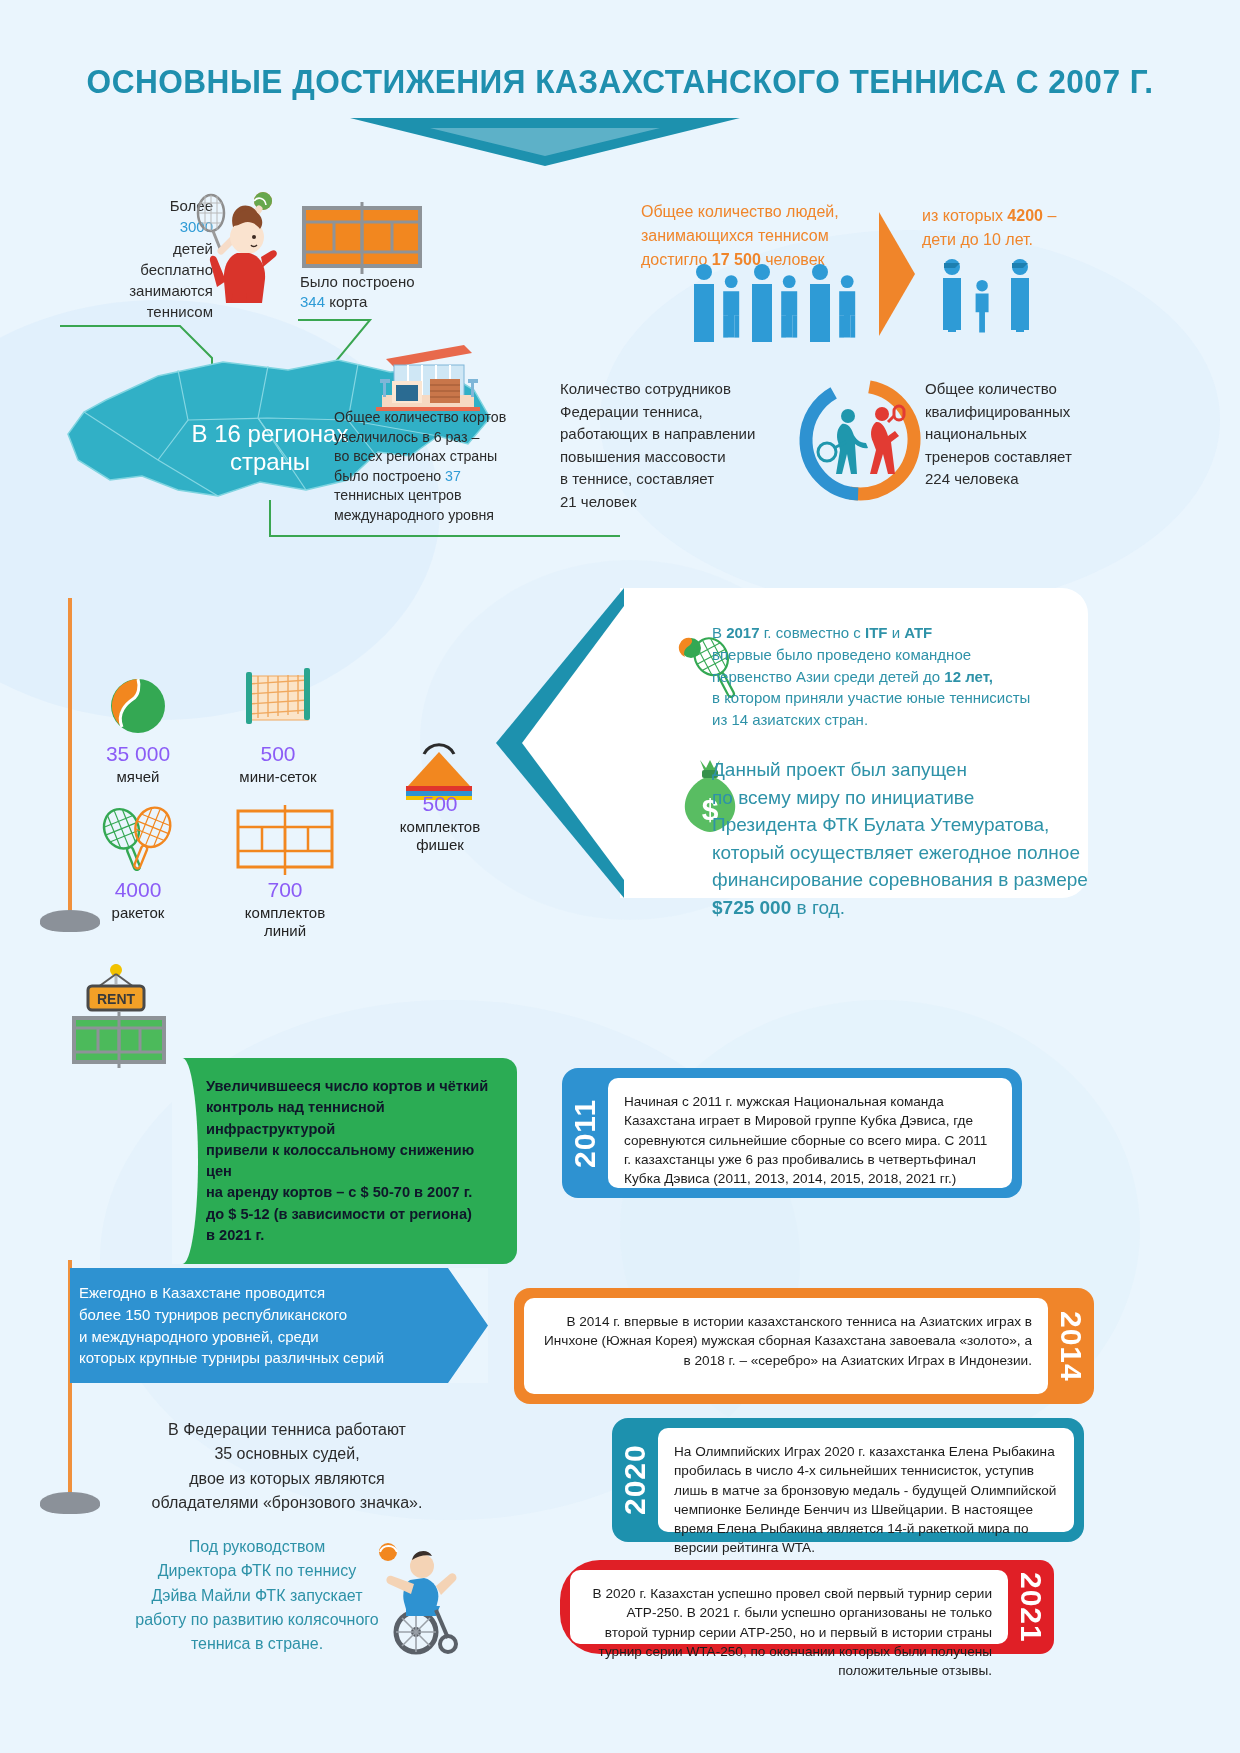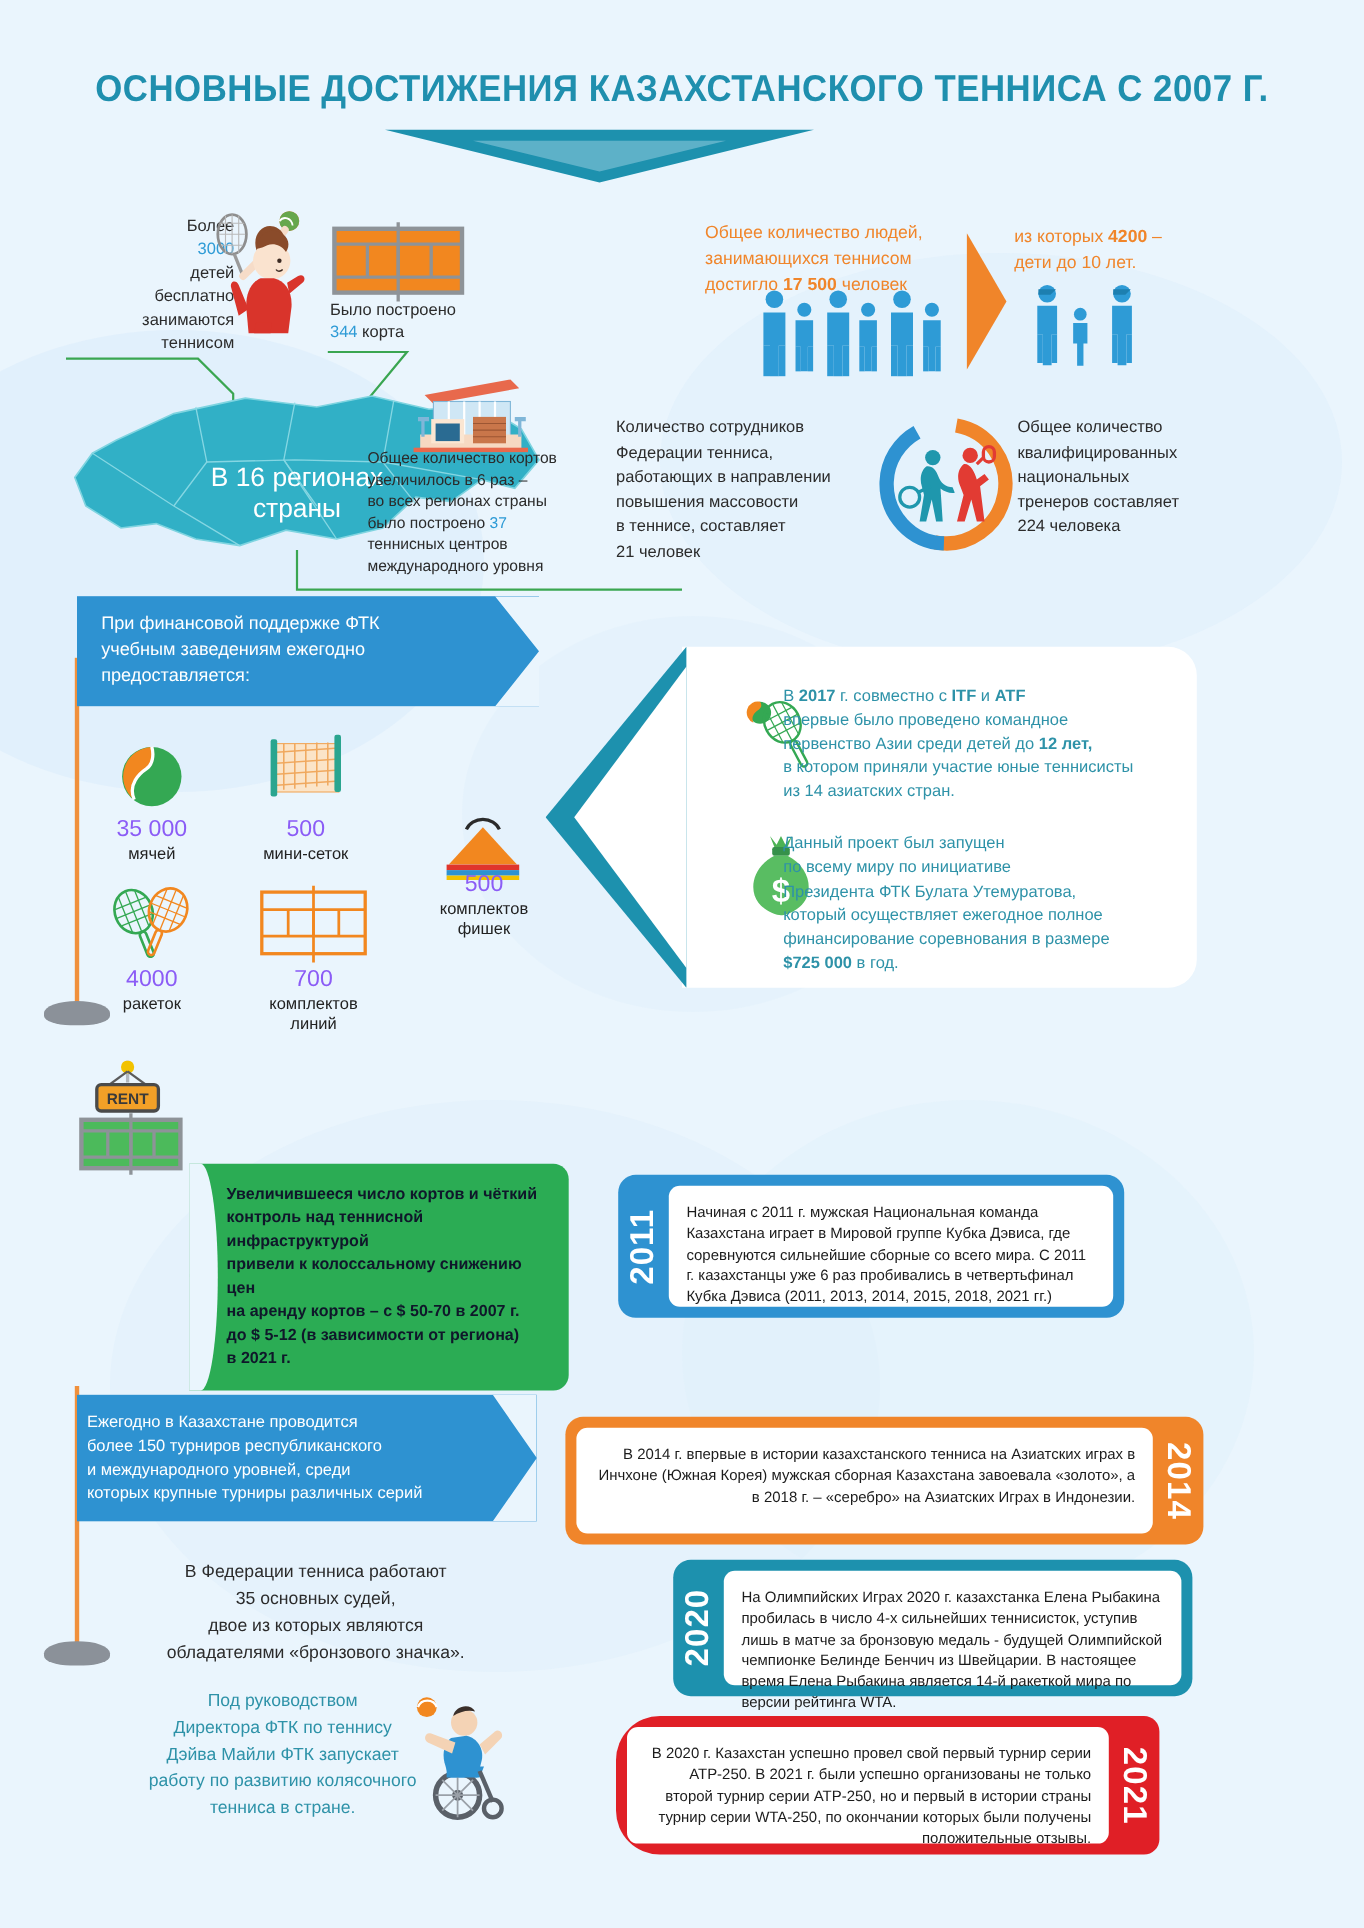--- a/index.html
+++ b/index.html
@@ -336,25 +336,20 @@
     <div>национальных</div>
     <div>тренеров составляет</div>
     <div>224 человека</div>
   </div>
 
   <div class="pole" style="left:68px;top:598px;height:320px;"></div>
   <div class="pole-base" style="left:40px;top:910px;"></div>
   <div class="pole" style="left:68px;top:1260px;height:240px;"></div>
   <div class="pole-base" style="left:40px;top:1492px;"></div>
 
-  <div class="banner-blue" style="left:70px;top:542px;width:420px;">
-    <div>При финансовой поддержке ФТК</div>
-    <div>учебным заведениям ежегодно</div>
-    <div>предоставляется:</div>
-  </div>
 
   <svg style="position:absolute;left:106px;top:675px;" width="64" height="62" viewBox="0 0 64 62">
     <circle cx="32" cy="31" r="27" fill="#34a853"></circle>
     <path d="M32 4 a27 27 0 0 0 -16 48 c-8-14 4-24 10-28 6-4 8-12 6-20z" fill="#f2871f"></path>
     <path d="M16 52c-6-14 5-24 11-28 6-4 7-13 5-20" fill="none" stroke="#fff" stroke-width="3"></path>
   </svg>
   <div class="stat-num" style="position:absolute;left:86px;top:742px;width:104px;">35 000</div>
   <div class="stat-lbl" style="position:absolute;left:86px;top:768px;width:104px;">мячей</div>
 
   <svg style="position:absolute;left:238px;top:660px;" width="80" height="80" viewBox="0 0 80 80">
@@ -466,21 +461,21 @@
     </div>
   </div>
 
   <svg style="position:absolute;left:678px;top:752px;" width="66" height="84" viewBox="0 0 66 84">
     <path d="M22 8 l4 10 h12 l4 -10 -6 8 -4 -8 -4 8z" fill="#4cb254"></path>
     <rect x="24" y="18" width="16" height="8" rx="2" fill="#35914a"></rect>
     <path d="M26 26 C10 34 4 50 8 62 c4 12 18 18 24 18 s20 -6 24 -18 c4 -12 -2 -28 -18 -36z" fill="#59bd62"></path>
     <text x="32" y="68" font-size="30" fill="#fff" text-anchor="middle" font-family="Liberation Sans, sans-serif" font-weight="bold">$</text>
   </svg>
 
-  <div class="txt" style="left:712px;top:756px;width:380px;color:#2e92a8;font-size:15px;line-height:1.45;">
+  <div class="txt" style="left:712px;top:756px;width:380px;color:#2e92a8;font-size:19px;line-height:1.45;">
     <div>Данный проект был запущен</div>
     <div>по всему миру по инициативе</div>
     <div>Президента ФТК Булата Утемуратова,</div>
     <div>который осуществляет ежегодное полное</div>
     <div>финансирование соревнования в размере</div>
     <div>
       <b>$725 000</b><span> в год.</span>
     </div>
   </div>
 
@@ -560,18 +555,18 @@
   <div class="year-card" style="left:514px;top:1288px;width:580px;height:116px;background:#f0852a;">
     <div class="inner" style="text-align:right;margin-right:0;">В 2014 г. впервые в истории казахстанского тенниса на Азиатских играх в Инчхоне (Южная Корея) мужская сборная Казахстана завоевала «золото», а в 2018 г. – «серебро» на Азиатских Играх в Индонезии.</div>
     <div class="year-label rtl">2014</div>
   </div>
 
   <div class="year-card" style="left:612px;top:1418px;width:472px;height:124px;background:#1d91ae;">
     <div class="year-label">2020</div>
     <div class="inner" style="text-align:left;margin-left:0;">На Олимпийских Играх 2020 г. казахстанка Елена Рыбакина пробилась в число 4-х сильнейших теннисисток, уступив лишь в матче за бронзовую медаль - будущей Олимпийской чемпионке Белинде Бенчич из Швейцарии. В настоящее время Елена Рыбакина является 14-й ракеткой мира по версии рейтинга WTA.</div>
   </div>
 
-  <div class="year-card" style="left:560px;top:1560px;width:494px;height:126px;background:#e01f26;border-radius:40px 14px 14px 40px;">
+  <div class="year-card" style="left:560px;top:1560px;width:494px;height:94px;background:#e01f26;border-radius:40px 14px 14px 40px;">
     <div class="inner" style="text-align:right;margin-right:0;">В 2020 г. Казахстан успешно провел свой первый турнир серии ATP-250. В 2021 г. были успешно организованы не только второй турнир серии ATP-250, но и первый в истории страны турнир серии WTA-250, по окончании которых были получены положительные отзывы.</div>
     <div class="year-label rtl">2021</div>
   </div>
 
 </div>
 
 </body></html>

